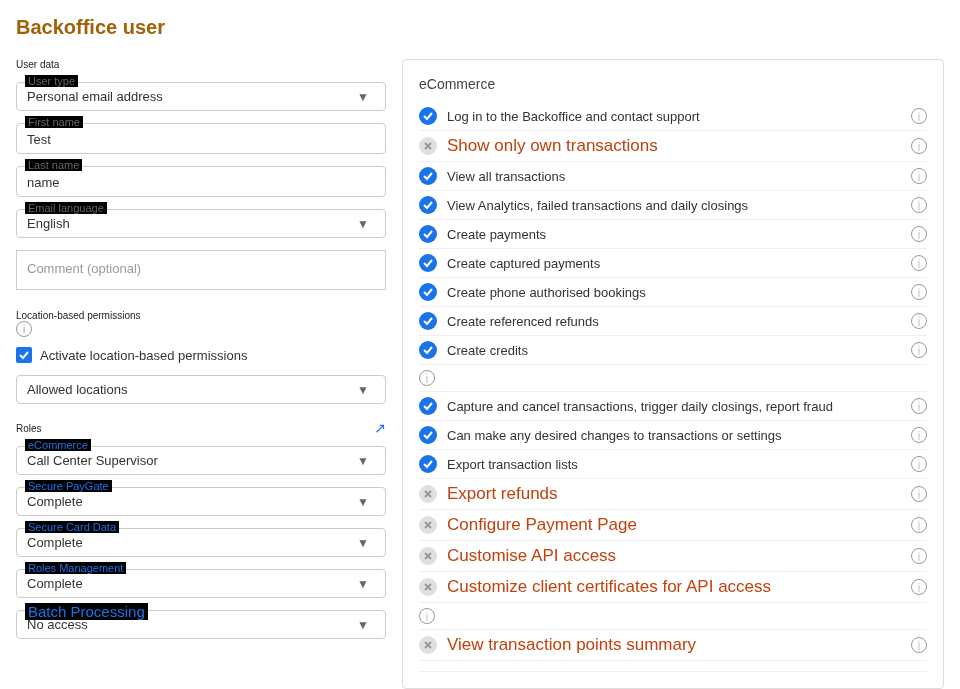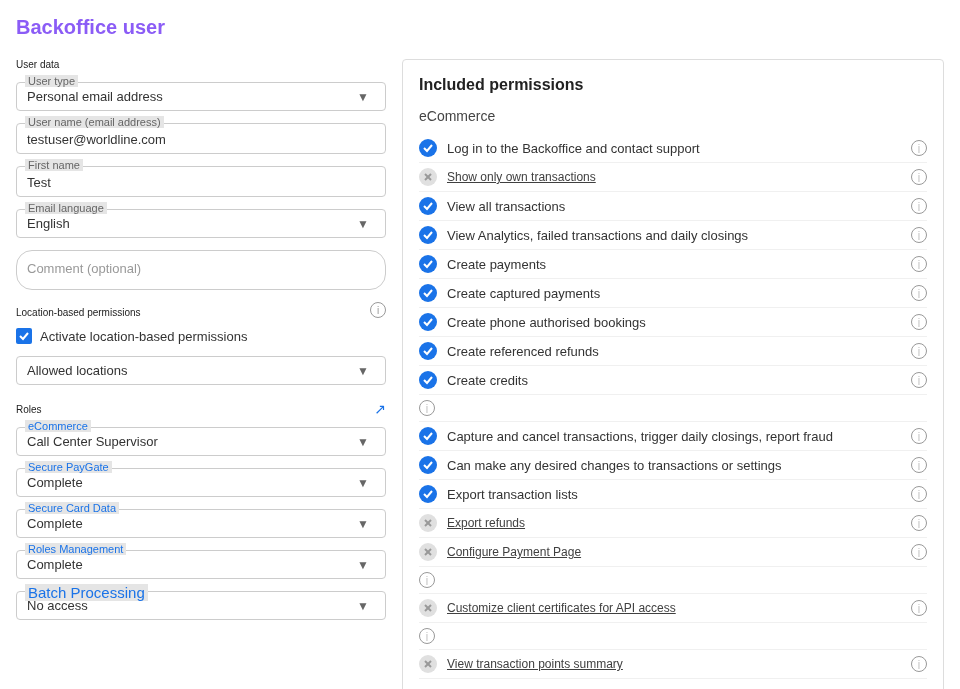--- a/index.html
+++ b/index.html
@@ -1,41 +1,41 @@
 <!DOCTYPE html>
 <html><head>
   <meta charset="utf-8">
   <style>
     * { box-sizing: border-box; margin: 0; padding: 0; }
     body { font-family: Arial, sans-serif; font-size: 13px; color: #333; background: #fff; }
     
     .page-container { display: flex; flex-direction: column; padding: 16px; gap: 16px; }
     
-    .page-title { font-size: 20px; font-weight: 600; color: #8b5cf6; margin-bottom: 4px; }
+    .page-title { font-size: 20px; font-weight: 600; color: #a16207; margin-bottom: 4px; }
     
     .main-content { display: flex; gap: 16px; }
     
     
     .left-panel { width: 370px; flex-shrink: 0; }
     
     .section-title { font-size: 10px; font-weight: 400; color: #222; margin-bottom: 12px; }
     
     .field-group { position: relative; margin-bottom: 12px; border: 1px solid #ccc; border-radius: 4px; padding: 6px 10px 6px 10px; }
-    .field-group label { position: absolute; top: -8px; left: 8px; background: #e5e5e5; padding: 0 3px; font-size: 11px; color: #666; }
+    .field-group label { position: absolute; top: -8px; left: 8px; background: #000000; padding: 0 3px; font-size: 11px; color: #666; }
     
     .field-value { font-size: 13px; color: #333; padding-top: 2px; }
     
     .select-wrapper { position: relative; }
     .select-wrapper select { width: 100%; border: none; outline: none; font-size: 13px; color: #333; background: transparent; appearance: none; cursor: pointer; padding-right: 20px; }
     .select-arrow { position: absolute; right: 6px; top: 50%; transform: translateY(-50%); color: #666; font-size: 12px; pointer-events: none; }
     
-    .comment-field { border: 1px solid #ccc; border-radius: 16px; padding: 10px; color: #999; font-size: 13px; min-height: 40px; margin-bottom: 12px; }
+    .comment-field { border: 1px solid #ccc; border-radius: 0; padding: 10px; color: #999; font-size: 13px; min-height: 40px; margin-bottom: 20px; }
     
     .location-section { margin-bottom: 16px; }
-    .location-header { display: flex; align-items: flex-end; justify-content: space-between; margin-bottom: 10px; }
+    .location-header { display: flex; align-items: flex-start; justify-content: space-between; margin-bottom: 10px; flex-direction: column; }
     .location-header .section-title { margin-bottom: 0; }
     .info-icon { width: 16px; height: 16px; border: 1px solid #999; border-radius: 50%; display: inline-flex; align-items: center; justify-content: center; font-size: 10px; color: #999; cursor: pointer; }
     
     .checkbox-row { display: flex; align-items: center; gap: 8px; margin-bottom: 12px; }
     .checkbox-box { width: 16px; height: 16px; background: #1a73e8; border-radius: 2px; display: flex; align-items: center; justify-content: center; }
     .checkbox-box svg { width: 10px; height: 10px; fill: #fff; }
     .checkbox-label { font-size: 13px; color: #333; }
     
     .roles-section { margin-bottom: 16px; }
     .roles-header { display: flex; align-items: center; justify-content: space-between; margin-bottom: 10px; gap: 24px; }
@@ -53,21 +53,21 @@
     .permission-item { display: flex; align-items: center; justify-content: space-between; padding: 5px 0; border-bottom: 1px solid #f0f0f0; }
     .permission-left { display: flex; align-items: center; gap: 10px; }
     
     .perm-icon-check { width: 18px; height: 18px; border-radius: 50%; background: #1a73e8; display: flex; align-items: center; justify-content: center; flex-shrink: 0; }
     .perm-icon-check svg { width: 10px; height: 10px; fill: #fff; }
     
     .perm-icon-x { width: 18px; height: 18px; border-radius: 50%; background: #e0e0e0; display: flex; align-items: center; justify-content: center; flex-shrink: 0; }
     .perm-icon-x svg { width: 10px; height: 10px; fill: #999; }
     
     .perm-text-active { font-size: 13px; color: #333; }
-    .perm-text-inactive { font-size: 12px; color: #404040; text-decoration: underline; }
+    .perm-text-inactive { font-size: 17px; color: #c2410c; }
     
     .perm-info { color: #ccc; font-size: 13px; cursor: pointer; }
   </style>
 </head>
 <body>
 
 <div class="page-container">
   <h1 class="page-title">Backoffice user</h1>
 
   <div class="main-content">
@@ -78,30 +78,30 @@
       <div class="field-group">
         <label>User type</label>
         <div class="select-wrapper">
           <select>
             <option>Personal email address</option>
           </select>
           <span class="select-arrow">▼</span>
         </div>
       </div>
 
-      <div class="field-group">
-        <label>User name (email address)</label>
-        <div class="field-value">testuser@worldline.com</div>
-      </div>
 
       <div class="field-group">
         <label>First name</label>
         <div class="field-value">Test</div>
       </div>
 
+      <div class="field-group">
+        <label>Last name</label>
+        <div class="field-value">name</div>
+      </div>
 
       <div class="field-group">
         <label>Email language</label>
         <div class="select-wrapper">
           <select>
             <option>English</option>
           </select>
           <span class="select-arrow">▼</span>
         </div>
       </div>
@@ -168,21 +168,20 @@
                 <label style="color: rgb(26, 115, 232); font-size: 15px;">Batch Processing</label>
                 <div class="select-wrapper"><select><option>No access</option><option>Complete</option><option>Administrator</option></select><span class="select-arrow">▼</span></div>
               </div>
             </div>
           </div>
       </div>
 
     </div>
 
     <div class="right-panel">
-      <div class="permissions-title">Included permissions</div>
       <div class="ecommerce-label">eCommerce</div>
       <div id="permissions-container">
           <div class="permission-item">
             <div class="permission-left">
               <div class="perm-icon-check">
                 <svg viewBox="0 0 10 10">
                   <polyline points="1,5 4,8 9,2" fill="none" stroke="white" stroke-width="2"></polyline>
                 </svg>
               </div>
               <span class="perm-text-active">Log in to the Backoffice and contact support</span>
@@ -332,20 +331,29 @@
                 <svg viewBox="0 0 10 10">
                   <line x1="2" y1="2" x2="8" y2="8" stroke="#999" stroke-width="2"></line>
                   <line x1="8" y1="2" x2="2" y2="8" stroke="#999" stroke-width="2"></line>
                 </svg>
               </div>
               <span class="perm-text-inactive">Configure Payment Page</span>
             </div>
             <span class="perm-info info-icon">i</span>
           </div>
           <div class="permission-item">
+            <div class="permission-left">
+              <div class="perm-icon-x">
+                <svg viewBox="0 0 10 10">
+                  <line x1="2" y1="2" x2="8" y2="8" stroke="#999" stroke-width="2"></line>
+                  <line x1="8" y1="2" x2="2" y2="8" stroke="#999" stroke-width="2"></line>
+                </svg>
+              </div>
+              <span class="perm-text-inactive">Customise API access</span>
+            </div>
             <span class="perm-info info-icon">i</span>
           </div>
           <div class="permission-item">
             <div class="permission-left">
               <div class="perm-icon-x">
                 <svg viewBox="0 0 10 10">
                   <line x1="2" y1="2" x2="8" y2="8" stroke="#999" stroke-width="2"></line>
                   <line x1="8" y1="2" x2="2" y2="8" stroke="#999" stroke-width="2"></line>
                 </svg>
               </div>

